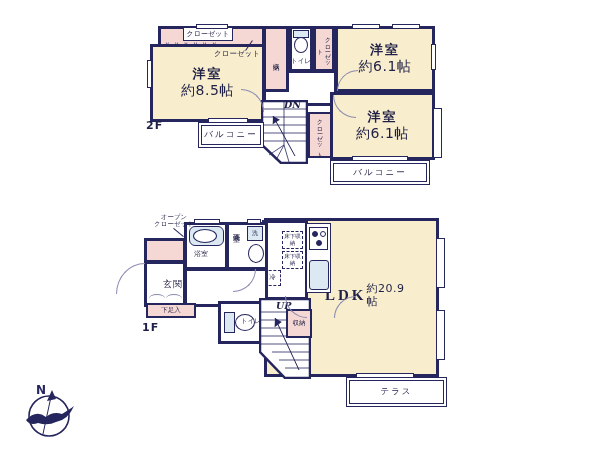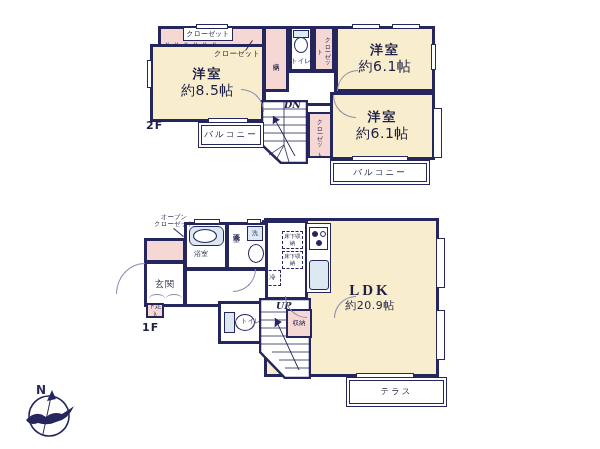--- a/index.html
+++ b/index.html
@@ -4,21 +4,21 @@
 <style>
   :root{
     --wall:#26265e; --room:#f8eecd; --closet:#f5d8d4; --fix:#dce8f2; --txt:#1f1f47;
   }
   html,body{margin:0;padding:0;background:#fff;}
   #canvas{position:relative;width:600px;height:449px;background:#fff;overflow:hidden;
           font-family:"DejaVu Sans","Liberation Sans",sans-serif;color:var(--txt);}
   .abs{position:absolute;box-sizing:border-box;}
   .room{position:absolute;box-sizing:border-box;border:3px solid var(--wall);
         display:flex;flex-direction:column;align-items:center;justify-content:center;text-align:center;}
-  .cream{background:var(--room);} .pink{background:var(--closet);} .white{background:#fff;}
+  .cream{background:var(--room);} .pink{background:var(--closet);} .white{background:#fff;align-items:flex-end;}
   .b2{border-width:2px;}
   .rname{font-size:13px;font-weight:600;letter-spacing:2px;line-height:1.15;font-family:Liberation Serif, serif;}
   .rsize{font-size:14px;letter-spacing:.5px;line-height:1.2;}
   .lbl{position:absolute;font-size:7px;line-height:1.15;text-align:center;box-sizing:border-box;}
   .vtext{writing-mode:vertical-rl;text-orientation:upright;font-size:6.5px;letter-spacing:1px;line-height:1.3;}
   .floorlbl{position:absolute;font-size:11px;font-weight:bold;letter-spacing:1px;}
   .balcony{position:absolute;box-sizing:border-box;background:#fff;border:1.5px solid var(--wall);
            outline:1px solid var(--wall);outline-offset:-4px;display:flex;align-items:center;
            justify-content:center;font-size:8.5px;letter-spacing:2px;}
   .dashed{position:absolute;box-sizing:border-box;border:1px dashed var(--wall);background:#fff;
@@ -120,21 +120,21 @@
     <div class="arc" style="left:241px;top:89px;width:23px;height:23px;border-top:1px solid #8a8ab0;border-right:1px solid #8a8ab0;border-top-right-radius:100%;"></div>
     <div class="arc" style="left:337px;top:70px;width:21px;height:21px;border-top:1px solid #8a8ab0;border-left:1px solid #8a8ab0;border-top-left-radius:100%;"></div>
     <div class="arc" style="left:333px;top:95px;width:23px;height:23px;border-bottom:1px solid #8a8ab0;border-left:1px solid #8a8ab0;border-bottom-left-radius:100%;"></div>
 
     <div class="floorlbl" style="left:146px;top:119px;">2F</div>
   </div>
 
   <div>
 
     <div class="room cream" style="left:264px;top:218px;width:175px;height:159px;"></div>
-    <div class="abs" style="left:325px;top:282px;width:90px;display:flex;flex-direction:column;align-items:center;">
+    <div class="abs" style="left:325px;top:282px;width:90px;display:flex;flex-direction:row;align-items:center;">
       <span class="rname" style="font-size:15px;letter-spacing:3px;">LDK</span>
       <span class="rsize" style="font-size:11px;">約20.9帖</span>
     </div>
 
     <div class="room white" style="left:262px;top:220px;width:46px;height:80px;"></div>
 
     <div class="fixbox" style="left:306px;top:223px;width:25px;height:70px;border-width:1.5px;"></div>
     <div class="fixbox" style="left:309px;top:227px;width:19px;height:23px;">
       <div class="abs" style="left:2px;top:3px;width:6px;height:6px;border:1px solid var(--wall);border-radius:50%;background:#26265e;"></div>
       <div class="abs" style="left:10px;top:3px;width:6px;height:6px;border:1px solid var(--wall);border-radius:50%;"></div>
@@ -164,21 +164,21 @@
       <span style="font-size:9px;letter-spacing:1px;">玄関</span>
     </div>
 
     <div class="room pink" style="left:144px;top:238px;width:42px;height:25px;"></div>
     <div class="lbl" style="left:142px;top:214px;width:64px;font-size:6.5px;">
       <span>オープン</span><br>
       <span>クローゼット</span>
     </div>
     <div class="abs" style="left:172px;top:232px;width:13px;height:1px;background:var(--wall);transform:rotate(40deg);"></div>
 
-    <div class="room pink b2" style="left:146px;top:303px;width:18px;height:15px;">
+    <div class="room pink b2" style="left:146px;top:303px;width:50px;height:15px;">
       <span style="font-size:6.5px;">下足入</span>
     </div>
     <div class="arc" style="left:149px;top:294px;width:16px;height:9px;border-top:1px solid #8a8ab0;border-radius:100% 100% 0 0;"></div>
     <div class="arc" style="left:166px;top:294px;width:16px;height:9px;border-top:1px solid #8a8ab0;border-radius:100% 100% 0 0;"></div>
 
     <div class="room white" style="left:218px;top:301px;width:48px;height:43px;"></div>
     <div class="fixbox" style="left:224px;top:312px;width:11px;height:21px;background:var(--fix);"></div>
     <div class="fixbox" style="left:235px;top:314px;width:20px;height:17px;border-radius:50%;"></div>
     <div class="lbl" style="left:238px;top:318px;width:26px;font-size:6.5px;">トイレ</div>
 

